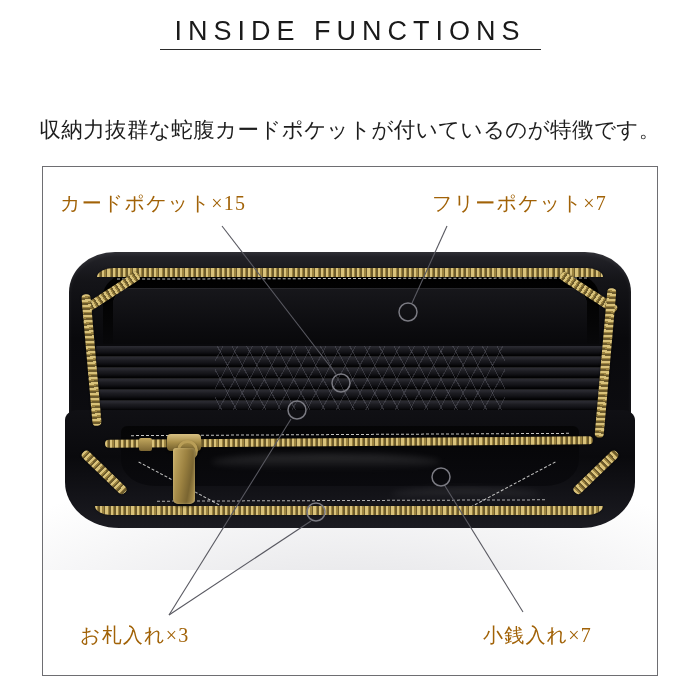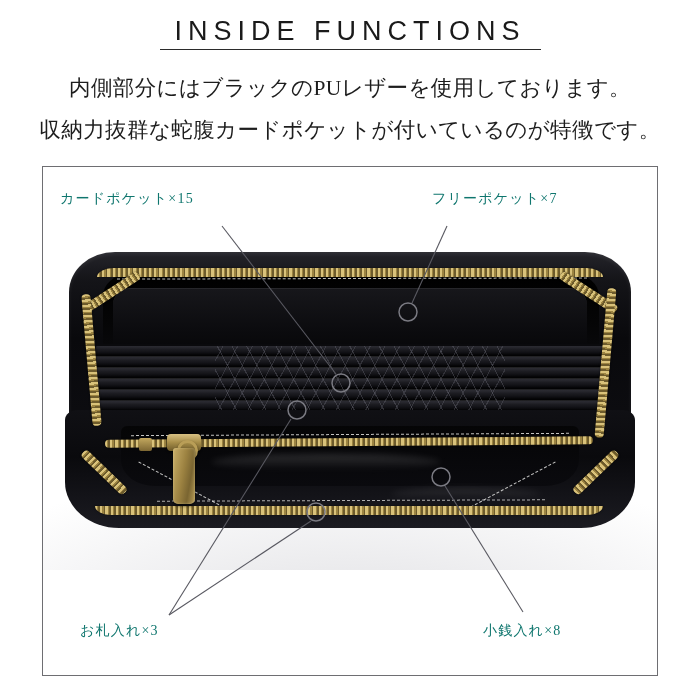--- a/index.html
+++ b/index.html
@@ -61,22 +61,22 @@
     height: 510px;
     border: 1px solid #6e6e72;
     box-sizing: border-box;
     background: #ffffff;
   }
 
   
   .callout {
     position: absolute;
     font-family: "Liberation Serif", "DejaVu Serif", serif;
-    font-size: 14px;
-    color: #0f766e;
+    font-size: 20px;
+    color: #a16207;
     letter-spacing: 1.2px;
     white-space: nowrap;
   }
   #label-card   { left: 60px;  top: 190px; }
   #label-free   { left: 432px; top: 190px; }
   #label-bill   { left: 80px;  top: 622px; }
   #label-coin   { left: 483px; top: 622px; }
 
   
   #photo {
@@ -333,21 +333,20 @@
   #leaders line, #leaders polyline { stroke: #595961; stroke-width: 1.1px; fill: none; }
   #leaders circle { stroke: #7a7a82; stroke-width: 1.5px; fill: none; }
 </style>
 </head>
 <body>
 
 <div id="page">
 
   <div id="title">INSIDE FUNCTIONS</div>
   <div id="title-underline"></div>
-  <div class="lede" id="lede-1">内側部分にはブラックのPUレザーを使用しております。</div>
   <div class="lede" id="lede-2">収納力抜群な蛇腹カードポケットが付いているのが特徴です。</div>
 
   <div id="frame"></div>
 
   <div id="photo">
     <div id="photo-inner">
       <div class="wallet">
 
         <div class="shell-top"></div>
         <div class="cavity-top"></div>
@@ -391,21 +390,21 @@
 
         <div class="gloss" id="gloss-1"></div>
         <div class="gloss" id="gloss-2"></div>
       </div>
     </div>
   </div>
 
   <div class="callout" id="label-card">カードポケット×15</div>
   <div class="callout" id="label-free">フリーポケット×7</div>
   <div class="callout" id="label-bill">お札入れ×3</div>
-  <div class="callout" id="label-coin">小銭入れ×8</div>
+  <div class="callout" id="label-coin">小銭入れ×7</div>
 
   <svg id="leaders" viewBox="0 0 700 700">
     <line x1="222" y1="226" x2="336" y2="374"></line>
     <circle cx="341" cy="383" r="9"></circle>
 
     <line x1="447" y1="226" x2="412" y2="303"></line>
     <circle cx="408" cy="312" r="9"></circle>
 
     <line x1="169" y1="615" x2="291" y2="419"></line>
     <circle cx="297" cy="410" r="9"></circle>

